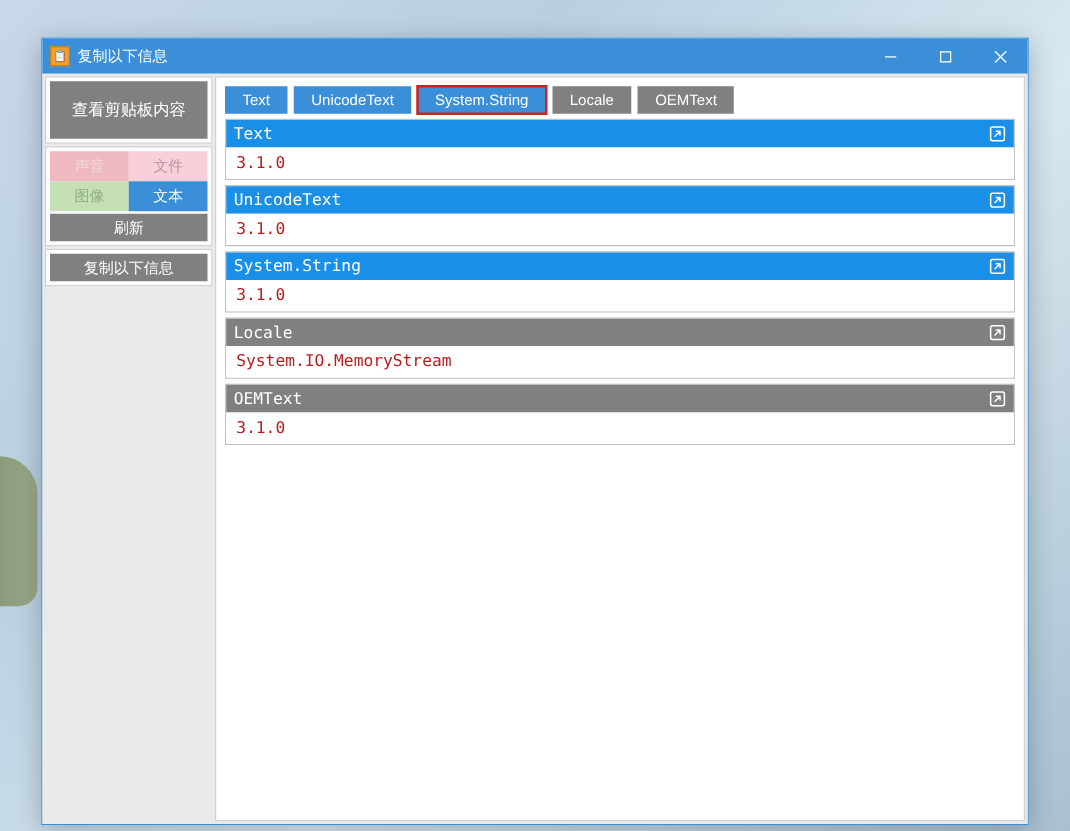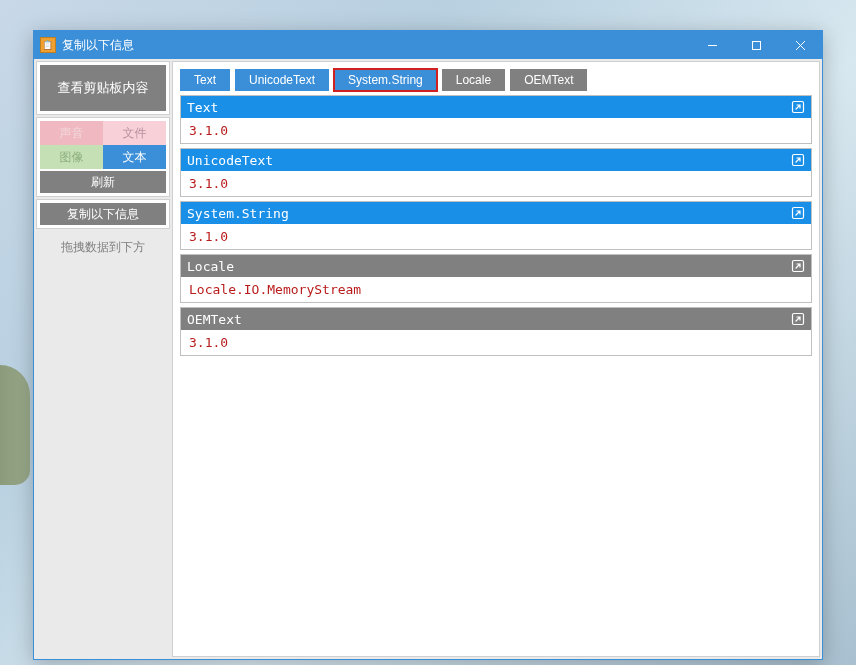--- a/index.html
+++ b/index.html
@@ -237,21 +237,20 @@
           <div class="tag tag-pink">声音</div>
           <div class="tag tag-lightpink">文件</div>
           <div class="tag tag-green">图像</div>
           <div class="tag tag-blue">文本</div>
         </div>
         <div class="small-btn">刷新</div>
       </div>
       <div class="sidebar-box">
         <div class="small-btn">复制以下信息</div>
       </div>
-      <div class="drag-hint">拖拽数据到下方</div>
     </div>
 
     <div class="main">
       <div class="top-row">
         <div class="format-tabs" id="format-tabs">
             <div class="tab-btn active">Text</div>
             <div class="tab-btn active">UnicodeText</div>
             <div class="tab-btn selected">System.String</div>
             <div class="tab-btn">Locale</div>
             <div class="tab-btn">OEMText</div>
@@ -290,21 +289,21 @@
             <div class="data-value">3.1.0</div>
           </div>
           <div class="data-block">
             <div class="data-header secondary">
               <span>Locale</span>
               <svg class="export-icon" viewBox="0 0 14 14">
                 <rect x="1.5" y="1.5" width="11" height="11" rx="1.5" fill="none" stroke="#fff" stroke-width="1.2"></rect>
                 <path d="M5 9 L9 5 M9 5 H6 M9 5 V8" fill="none" stroke="#fff" stroke-width="1.2" stroke-linecap="round"></path>
               </svg>
             </div>
-            <div class="data-value">Locale.IO.MemoryStream</div>
+            <div class="data-value">System.IO.MemoryStream</div>
           </div>
           <div class="data-block">
             <div class="data-header secondary">
               <span>OEMText</span>
               <svg class="export-icon" viewBox="0 0 14 14">
                 <rect x="1.5" y="1.5" width="11" height="11" rx="1.5" fill="none" stroke="#fff" stroke-width="1.2"></rect>
                 <path d="M5 9 L9 5 M9 5 H6 M9 5 V8" fill="none" stroke="#fff" stroke-width="1.2" stroke-linecap="round"></path>
               </svg>
             </div>
             <div class="data-value">3.1.0</div>

